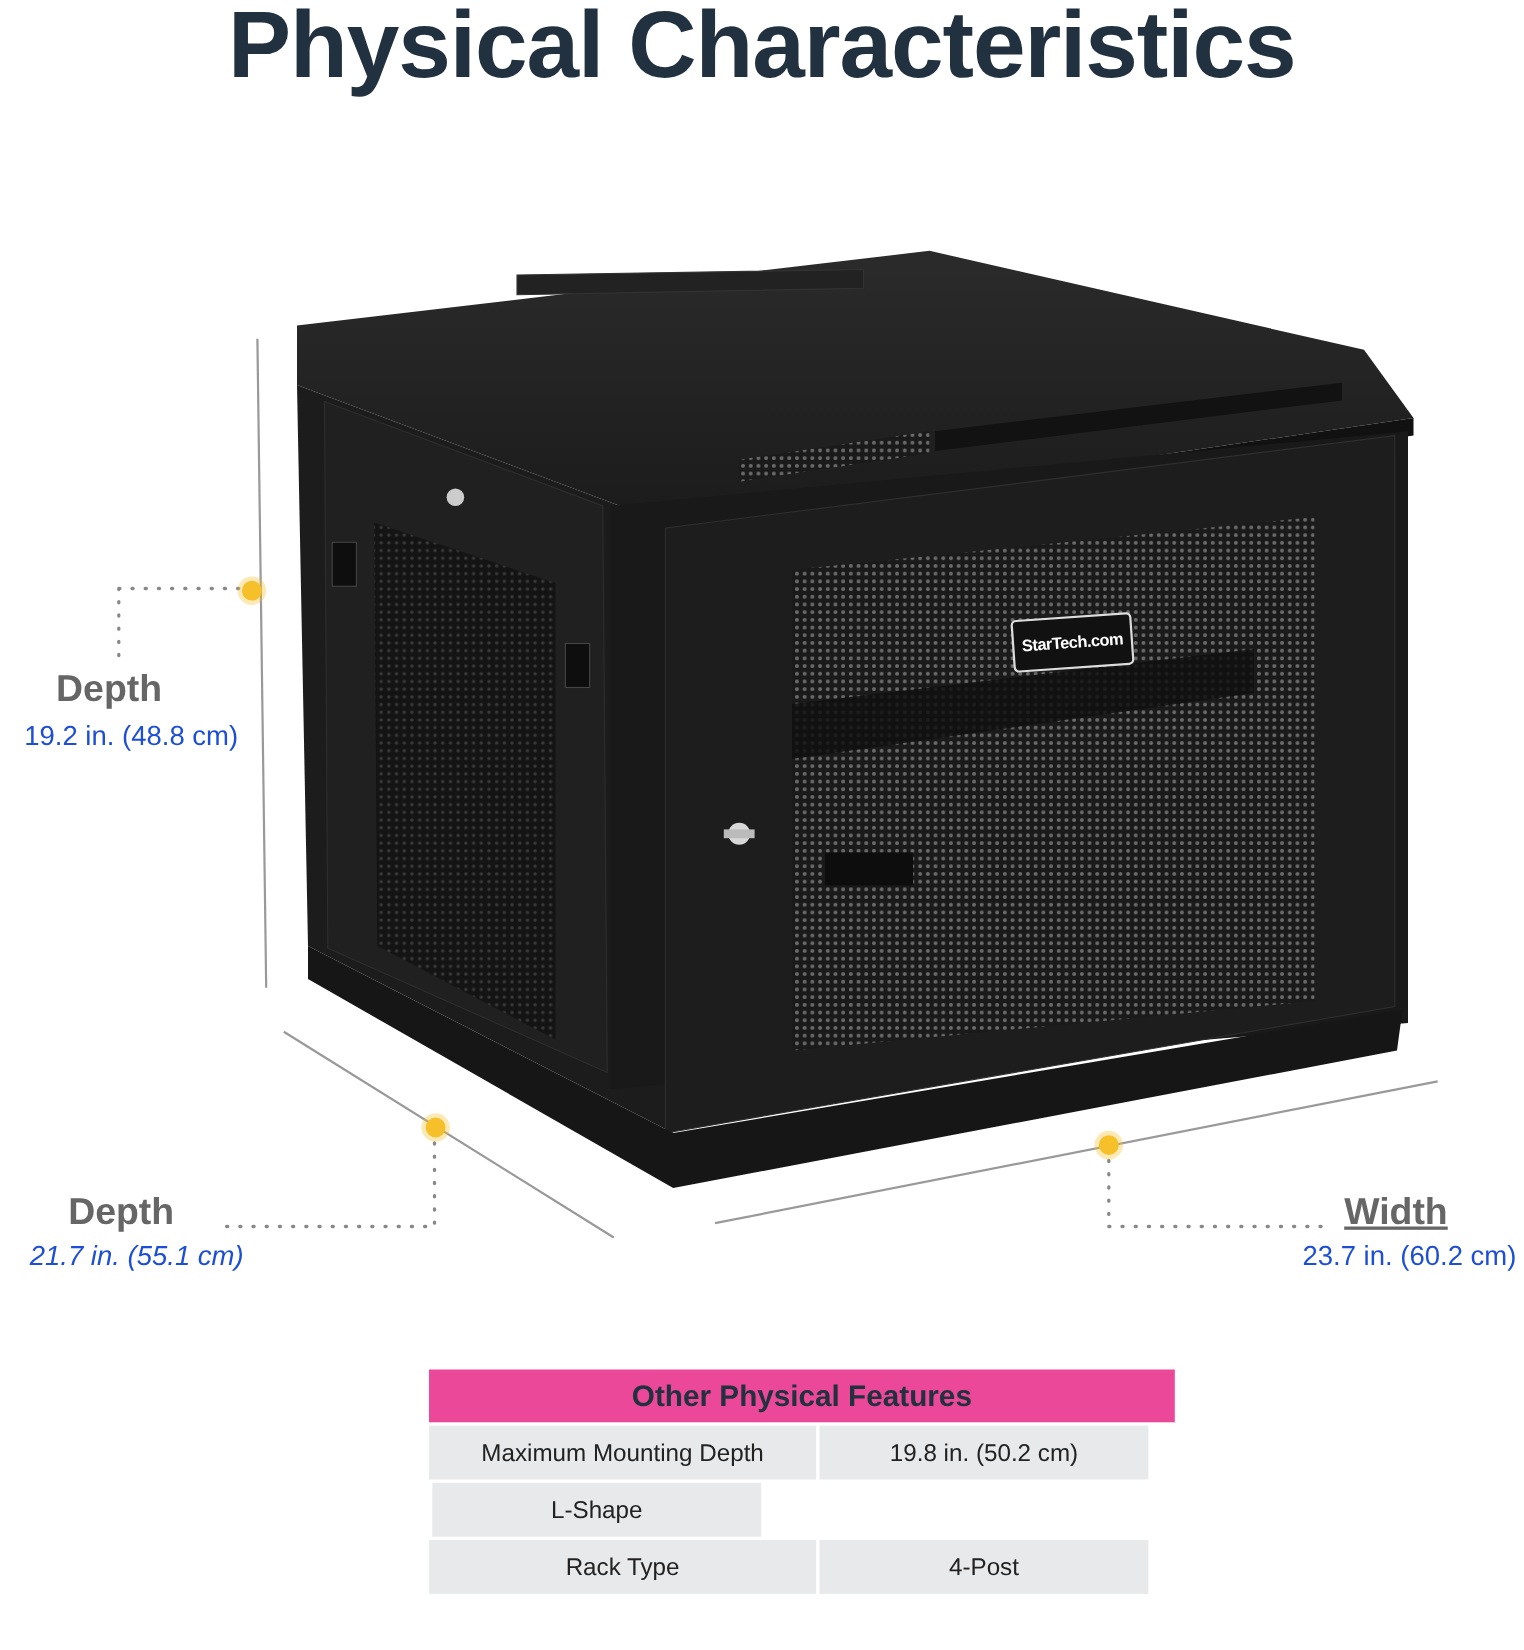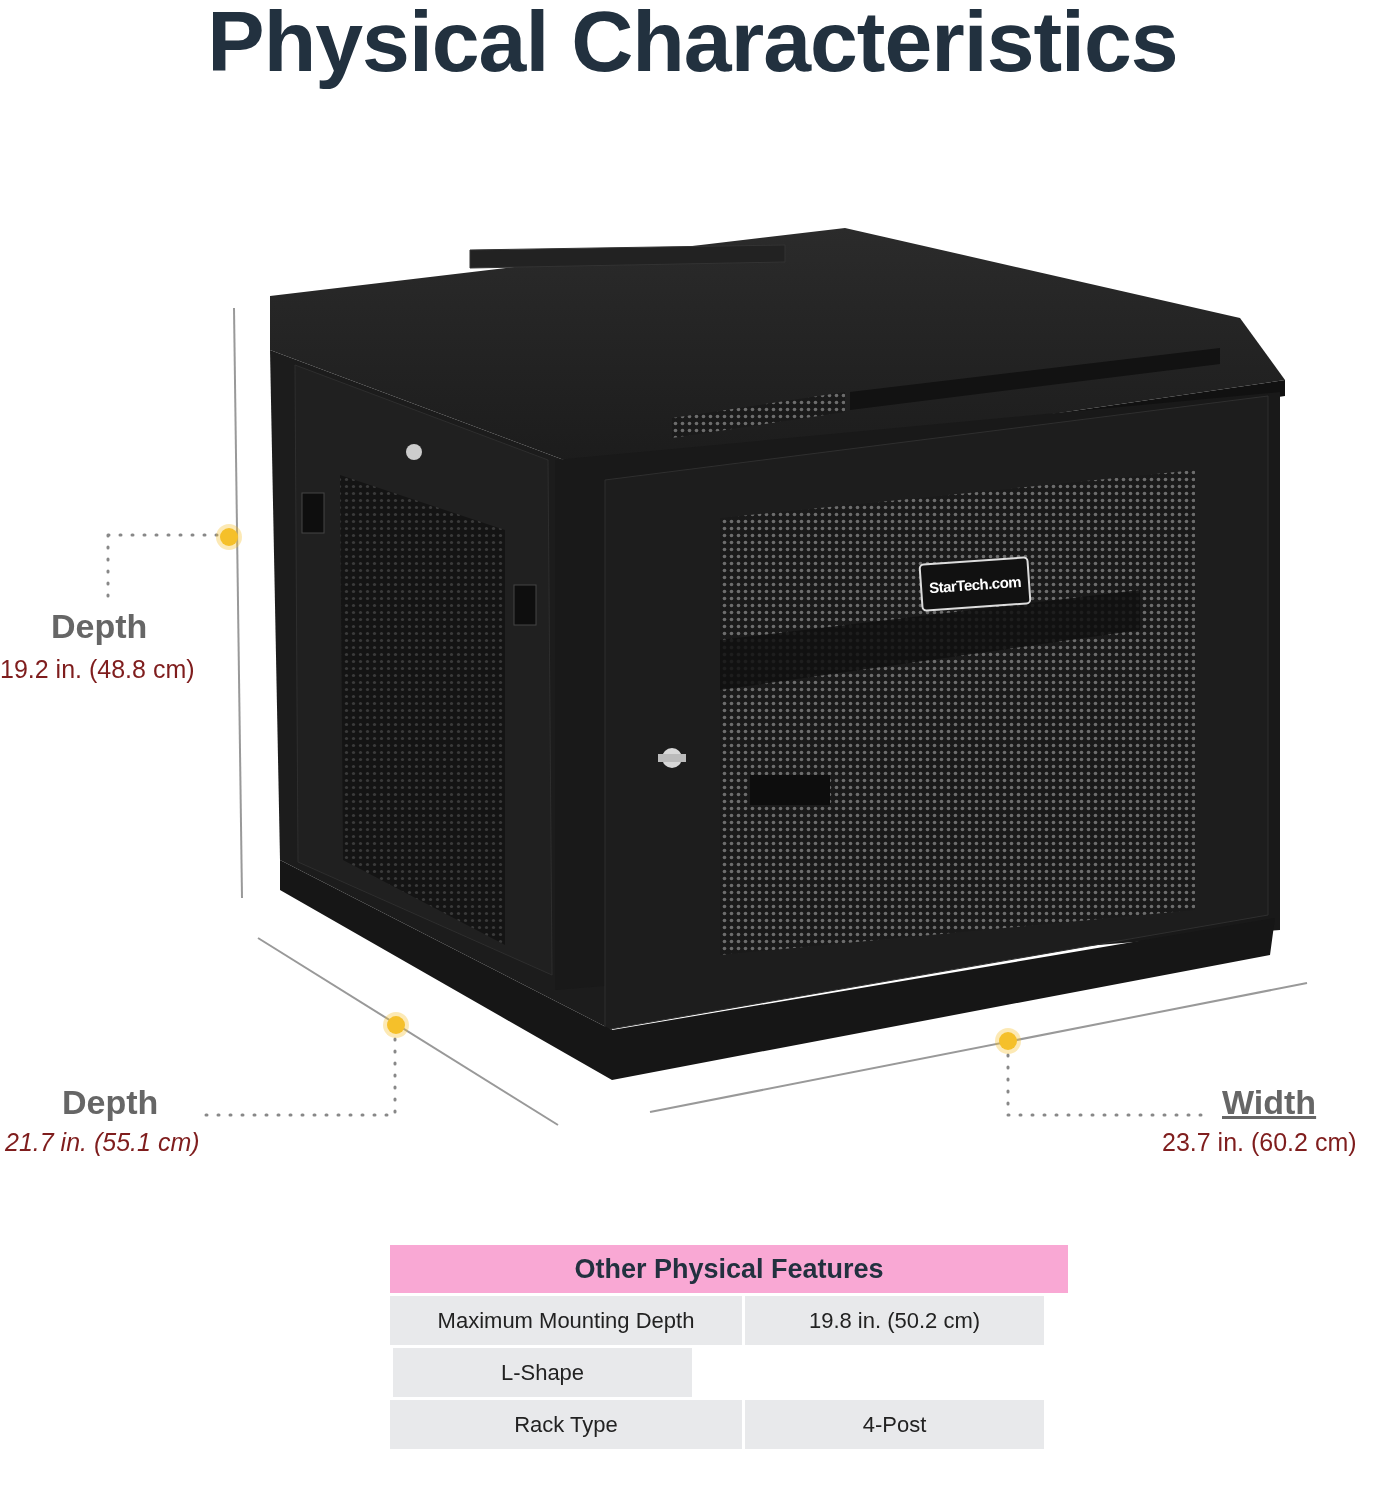--- a/index.html
+++ b/index.html
@@ -1,23 +1,23 @@
 <!DOCTYPE html>
 <html><head>
 <meta charset="utf-8">
 <style>
   html, body { margin:0; padding:0; background:#ffffff; }
   body { width:1385px; height:1500px; position:relative; overflow:hidden; font-family:"Liberation Sans", sans-serif; }
   .title { position:absolute; left:0; top:-8px; width:1385px; text-align:center; font-size:86px; font-weight:700; color:#22313f; letter-spacing:-1px; }
   .dim-label { position:absolute; color:#666; font-weight:700; font-size:34px; }
-  .dim-value { position:absolute; color:#7f1d1d; font-size:25px; white-space:nowrap; }
+  .dim-value { position:absolute; color:#1d4ed8; font-size:25px; white-space:nowrap;padding-left:22px; }
   svg.stage { position:absolute; left:0; top:0; }
   .logo { position:absolute; left:920px; top:560px; width:106px; height:44px; background:#111; border:2px solid #ddd; border-radius:5px; color:#fff; font-size:15px; font-weight:700; display:flex; align-items:center; justify-content:center; letter-spacing:-0.5px; transform:rotate(-4deg); }
   .table { position:absolute; left:390px; top:1245px; width:678px; border-collapse:collapse; }
-  .table .hdr { background:#f9a8d4; height:48px; color:#22313f; font-size:27px; font-weight:700; text-align:center; line-height:48px; }
+  .table .hdr { background:#ec4899; height:48px; color:#22313f; font-size:27px; font-weight:700; text-align:center; line-height:48px; }
   .table .row { display:flex; height:49px; margin-top:3px; }
   .table .cell { background:#e8e9eb; color:#222; font-size:22px; display:flex; align-items:center; justify-content:center; }
   .table .cell.left { width:352px; }
   .table .cell.right { width:299px; margin-left:3px; }
 </style>
 </head>
 <body>
 
 <div class="title">Physical Characteristics</div>
 

